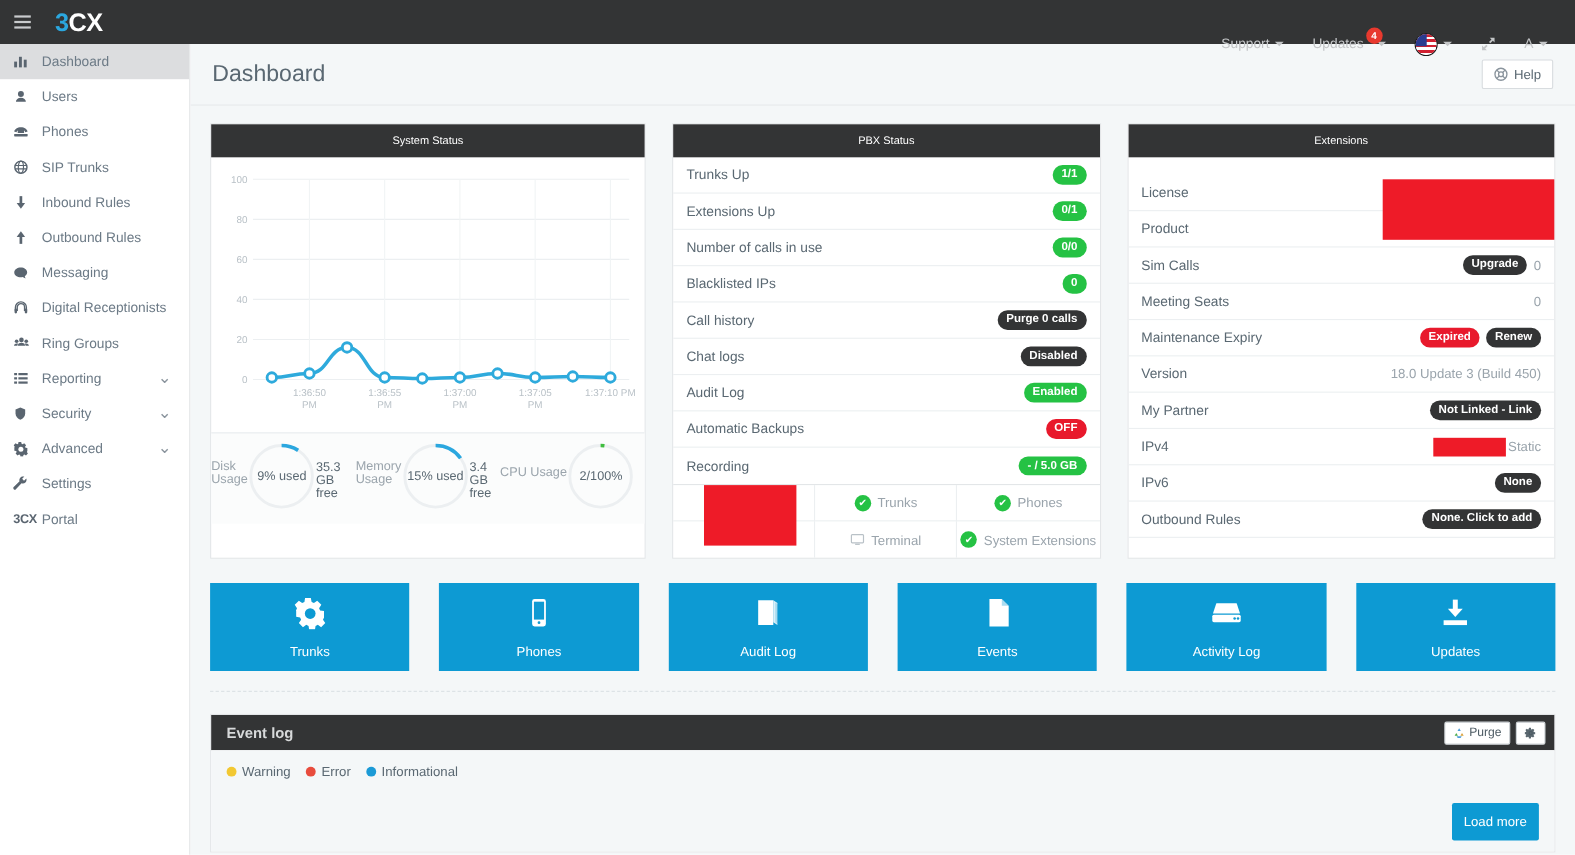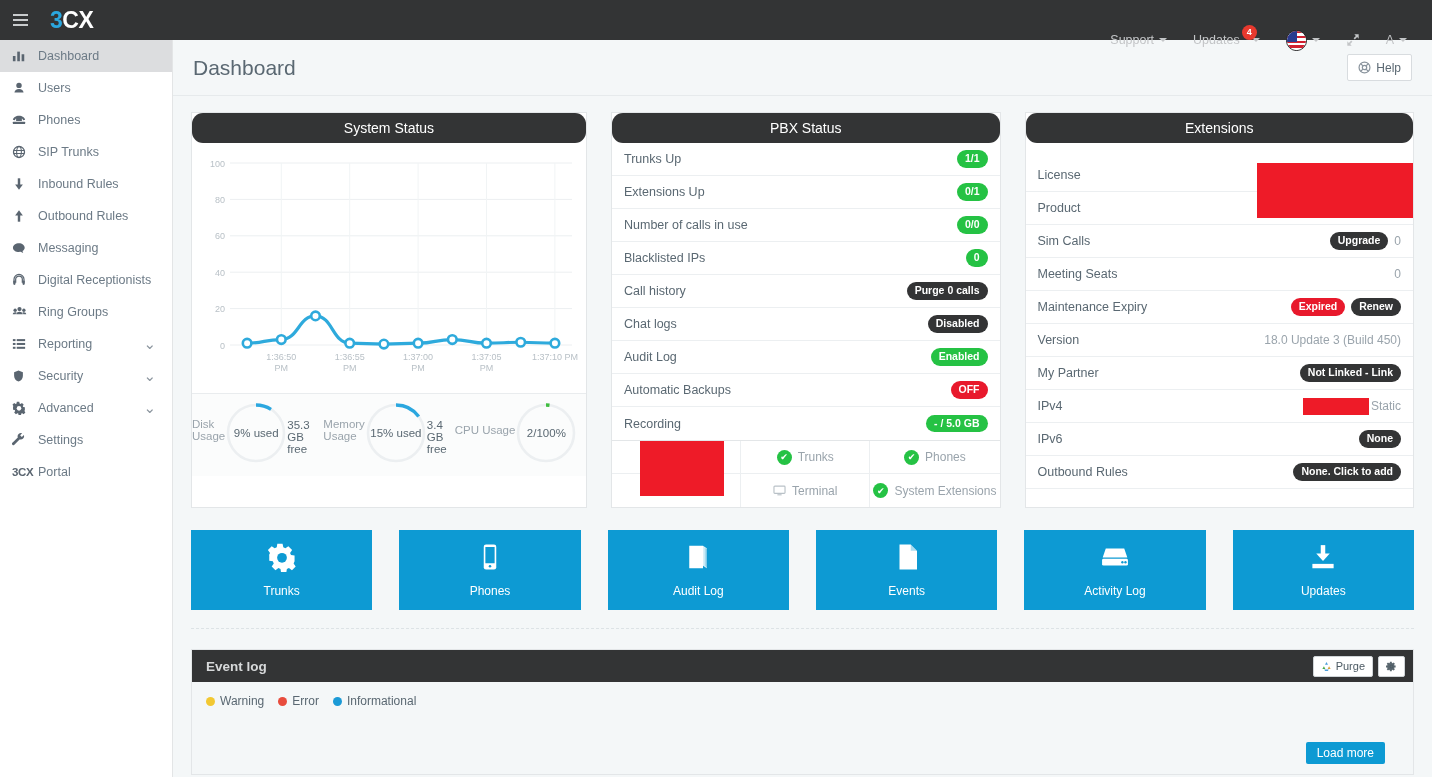--- a/index.html
+++ b/index.html
@@ -102,22 +102,22 @@
     color: #5a6872; display: flex; align-items: center; gap: 5px;
     cursor: pointer;
   }
 
   .content { padding: 16px 18px 0 18px; }
 
   
   .panels { display: flex; gap: 24px; }
   .panel { background: #fff; border: 1px solid #e3e6e8; width: 396px; }
   .panel-head {
-    background: #333435; color: #ffffff; height: 30px; font-size: 14px;
-    display: flex; align-items: center; justify-content: center; border-radius: 11px;
+    background: #333435; color: #ffffff; height: 30px; font-size: 10px;
+    display: flex; align-items: center; justify-content: center;
   }
 
   
   .chart-wrap { position: relative; height: 250px; padding: 6px 8px 0 8px; }
   .chart-svg { display: block; }
   .gauges {
     display: flex; border-top: 1px solid #e9ecee; background: #fbfcfc;
     padding: 8px 0 12px 0;
   }
   .gauge { flex: 1; display: flex; flex-direction: row; align-items: center; }
@@ -188,23 +188,23 @@
     background: #fff; border: 1px solid #cfd4d7; border-radius: 2px;
     height: 21px; padding: 0 7px; font-size: 11px; color: #4c5a63;
     display: flex; align-items: center; gap: 4px; cursor: pointer;
   }
   .el-body { background: #f4f7f8; min-height: 92px; padding: 12px 14px;
              position: relative; }
   .legend { display: flex; gap: 14px; font-size: 12px; color: #5a6872; }
   .legend-item { display: flex; align-items: center; gap: 5px; }
   .dot { width: 9px; height: 9px; border-radius: 50%; flex: none; }
   .load-more {
-    position: absolute; right: 28px; bottom: 10px; background: #0d9ad3;
+    position: absolute; right: 14px; bottom: 10px; background: #0d9ad3;
     color: #fff; border: none; border-radius: 2px; font-size: 12px;
-    padding: 4px 11px; cursor: pointer; font-family: inherit;
+    padding: 10px 11px; cursor: pointer; font-family: inherit;
   }
 </style>
 </head>
 <body>
 
 <div class="topbar">
   <div class="hamburger">
       <span></span>
     </div>
   <div class="brand">

